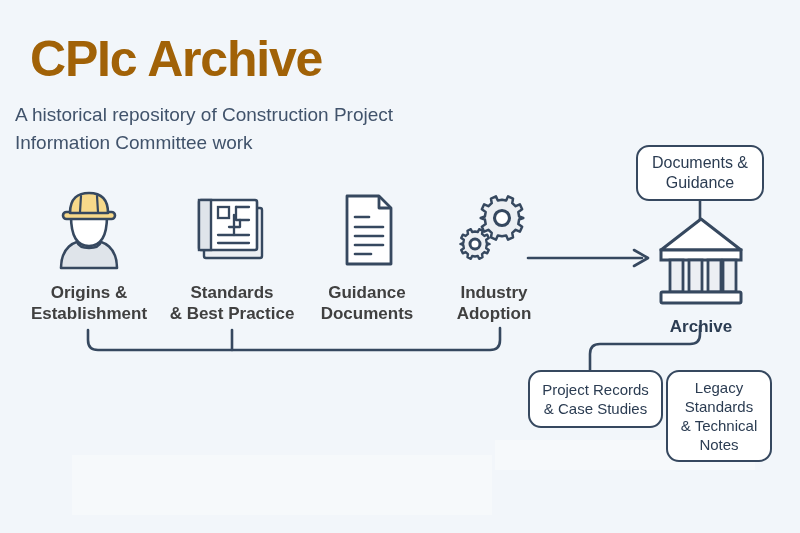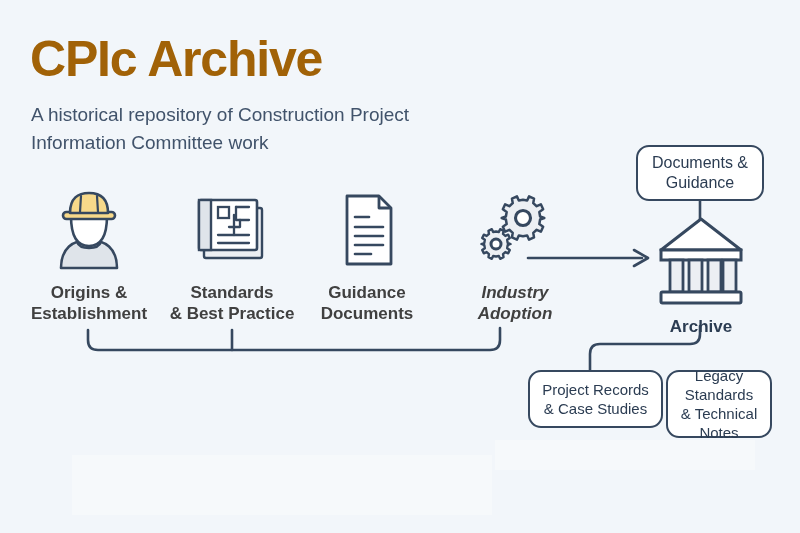--- a/index.html
+++ b/index.html
@@ -38,21 +38,21 @@
   #page-title {
     left: 30px;
     top: 34px;
     font-size: 50px;
     font-weight: bold;
     letter-spacing: -1.2px;
     color: #a16207;
     line-height: 1;
   }
   #page-subtitle {
-    left: 31px;
+    left: 15px;
     top: 101px;
     font-size: 19px;
     line-height: 28px;
     color: #41536b;
     width: 520px;
     white-space: pre-line;
   }
 
   
   .stage {
@@ -108,21 +108,21 @@
     padding: 4px 8px;
   }
   #node-documents-guidance {
     left: 636px; top: 145px; width: 128px; height: 56px;
     font-size: 16px; line-height: 20px;
   }
   #node-project-records {
     left: 528px; top: 370px; width: 135px; height: 58px;
   }
   #node-legacy-standards {
-    left: 666px; top: 370px; width: 106px; height: 68px;
+    left: 666px; top: 370px; width: 106px; height: 92px;
   }
 
   
   #access-group {
     left: 36px;
     top: 368px;
     width: 300px;
     display: flex;
     align-items: flex-start;
   }
@@ -223,21 +223,21 @@
         <line x1="28" y1="37" x2="56" y2="37" stroke="#36485f" stroke-width="2.6" stroke-linecap="round"></line>
         <line x1="28" y1="46" x2="56" y2="46" stroke="#36485f" stroke-width="2.6" stroke-linecap="round"></line>
         <line x1="28" y1="55" x2="56" y2="55" stroke="#36485f" stroke-width="2.6" stroke-linecap="round"></line>
         <line x1="28" y1="64" x2="44" y2="64" stroke="#36485f" stroke-width="2.6" stroke-linecap="round"></line>
       </svg>
     </div>
     <div class="stage-label">Guidance
 Documents</div>
   </div>
 
-  <div class="stage" style="left:450px;font-style:italic;">
+  <div class="stage" style="left:429px;">
     <div class="stage-icon">
       <svg width="80" height="82" viewBox="0 0 80 82">
 
         <g transform="translate(48,28)">
           <path d="M0,-24 L5.5,-23 L8,-28.5 L14.5,-25.5 L13.5,-19.5 L18,-15.5 L23.5,-18 L26.5,-11.5 L21.5,-8 L22.5,-2 L28,0 L28,0 L22.5,2 L21.5,8 L26.5,11.5 L23.5,18 L18,15.5 L13.5,19.5 L14.5,25.5 L8,28.5 L5.5,23 L0,24 L-5.5,23 L-8,28.5 L-14.5,25.5 L-13.5,19.5 L-18,15.5 L-23.5,18 L-26.5,11.5 L-21.5,8 L-22.5,2 L-28,0 L-22.5,-2 L-21.5,-8 L-26.5,-11.5 L-23.5,-18 L-18,-15.5 L-13.5,-19.5 L-14.5,-25.5 L-8,-28.5 L-5.5,-23 Z" transform="scale(0.76)" fill="#eceff3" stroke="#36485f" stroke-width="3.3" stroke-linejoin="round"></path>
           <circle cx="0" cy="0" r="7.5" fill="#ffffff" stroke="#36485f" stroke-width="3.1"></circle>
         </g>
 
         <g transform="translate(21,54)">
           <path d="M0,-24 L5.5,-23 L8,-28.5 L14.5,-25.5 L13.5,-19.5 L18,-15.5 L23.5,-18 L26.5,-11.5 L21.5,-8 L22.5,-2 L28,0 L22.5,2 L21.5,8 L26.5,11.5 L23.5,18 L18,15.5 L13.5,19.5 L14.5,25.5 L8,28.5 L5.5,23 L0,24 L-5.5,23 L-8,28.5 L-14.5,25.5 L-13.5,19.5 L-18,15.5 L-23.5,18 L-26.5,11.5 L-21.5,8 L-22.5,2 L-28,0 L-22.5,-2 L-21.5,-8 L-26.5,-11.5 L-23.5,-18 L-18,-15.5 L-13.5,-19.5 L-14.5,-25.5 L-8,-28.5 L-5.5,-23 Z" transform="scale(0.52)" fill="#eceff3" stroke="#36485f" stroke-width="4.6" stroke-linejoin="round"></path>

